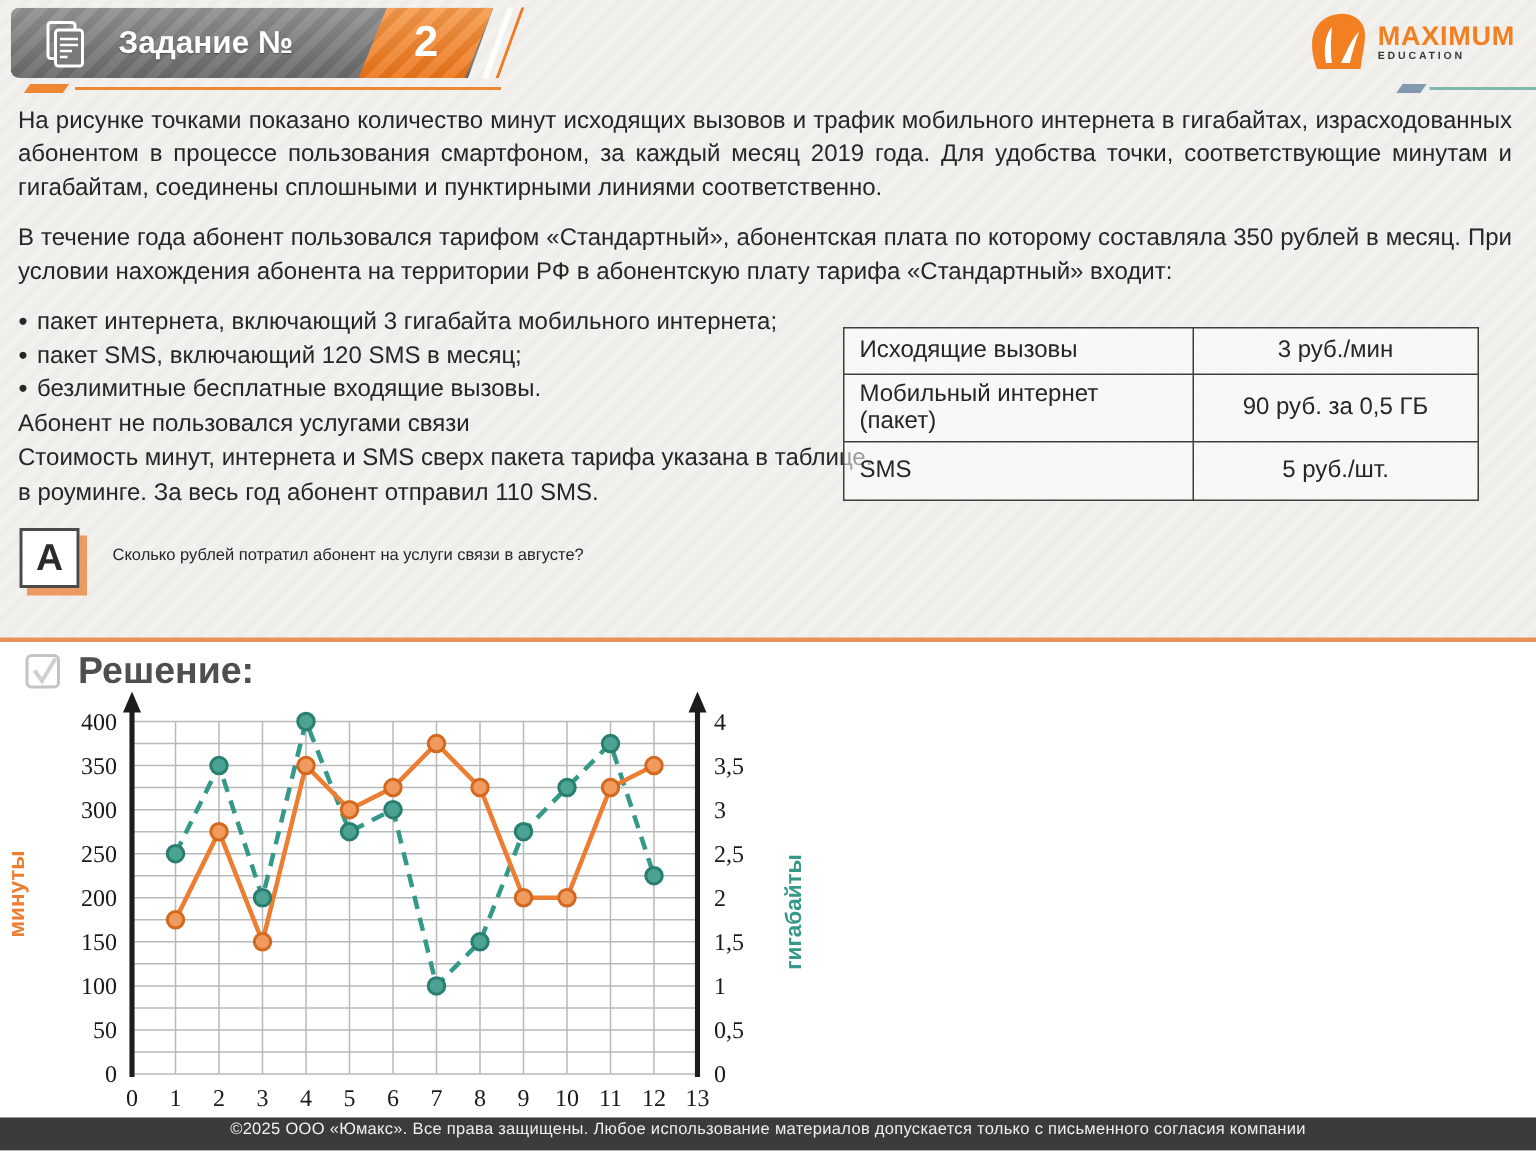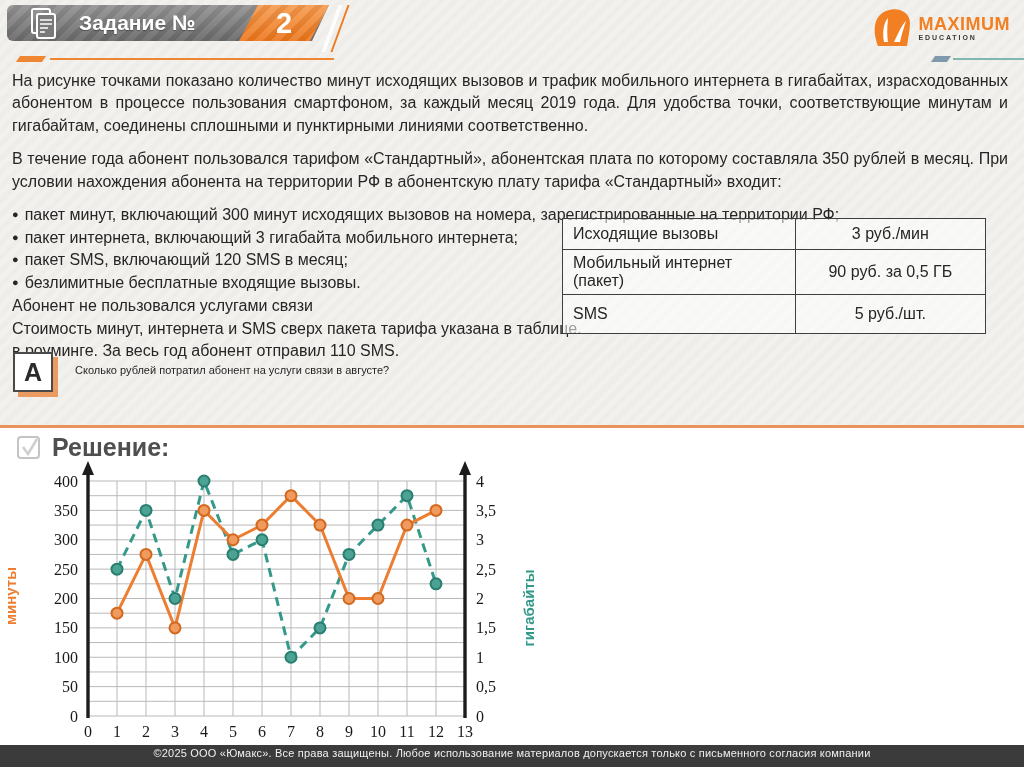--- a/index.html
+++ b/index.html
@@ -1,21 +1,21 @@
 <!DOCTYPE html>
 <html><head>
 <meta charset="utf-8">
 <style>
   html,body{margin:0;padding:0;background:#d9d9d9;}
   #slide{position:relative;width:1024px;height:767px;overflow:hidden;
          background:#f2f1ee;
          background-image:repeating-linear-gradient(135deg,rgba(0,0,0,0.015) 0 5px,transparent 5px 10px);
          font-family:"Liberation Sans",sans-serif;color:#262626;}
   
-  .header-block{position:absolute;left:7px;top:5px;width:322px;height:36px;box-sizing:border-box;
+  .header-block{position:absolute;left:7px;top:5px;width:322px;height:47px;box-sizing:border-box;
     clip-path:polygon(0 0,100% 0,calc(100% - 17px) 100%,0 100%);
     border-radius:6px 0 0 6px;
     background-image:repeating-linear-gradient(135deg,rgba(255,255,255,0.06) 0 6px,rgba(0,0,0,0.06) 6px 12px),
                      linear-gradient(180deg,#949494,#6b6b6b);
     display:flex;align-items:center;gap:16px;padding-left:20px;}
   .doc-icon{flex:0 0 auto;}
   .header-title{color:#fff;font-size:21px;font-weight:bold;text-shadow:0 1px 1px rgba(0,0,0,.35);}
   .num-plate{position:absolute;right:0;top:0;height:100%;width:90px;
     clip-path:polygon(19px 0,100% 0,calc(100% - 19px) 100%,0 100%);
     background-image:repeating-linear-gradient(135deg,rgba(255,255,255,0.10) 0 6px,rgba(0,0,0,0.05) 6px 12px),
@@ -86,21 +86,20 @@
     </svg>
     <div class="logo-texts">
       <span class="logo-name">MAXIMUM</span>
       <span class="logo-sub">EDUCATION</span>
     </div>
   </div>
 
   <div class="task-area">
     <p>На рисунке точками показано количество минут исходящих вызовов и трафик мобильного интернета в гигабайтах, израсходованных абонентом в процессе пользования смартфоном, за каждый месяц 2019 года. Для удобства точки, соответствующие минутам и гигабайтам, соединены сплошными и пунктирными линиями соответственно.</p>
     <p>В течение года абонент пользовался тарифом «Стандартный», абонентская плата по которому составляла 350 рублей в месяц. При условии нахождения абонента на территории РФ в абонентскую плату тарифа «Стандартный» входит:</p>
-    <div class="bullet-line"><span class="bullet-dot">●</span><span>пакет минут, включающий 300 минут исходящих вызовов на номера, зарегистрированные на территории РФ;</span></div>
     <div class="bullet-line"><span class="bullet-dot">●</span><span>пакет интернета, включающий 3 гигабайта мобильного интернета;</span></div>
     <div class="bullet-line"><span class="bullet-dot">●</span><span>пакет SMS, включающий 120 SMS в месяц;</span></div>
     <div class="bullet-line"><span class="bullet-dot">●</span><span>безлимитные бесплатные входящие вызовы.</span></div>
     <div class="plain-line">Абонент не пользовался услугами связи</div>
     <div class="plain-line">Стоимость минут, интернета и SMS сверх пакета тарифа указана в таблице.</div>
     <div class="plain-line">в роуминге. За весь год абонент отправил 110 SMS.</div>
 
     <table class="tariff-table">
       <tbody>
         <tr style="height:31px;">

